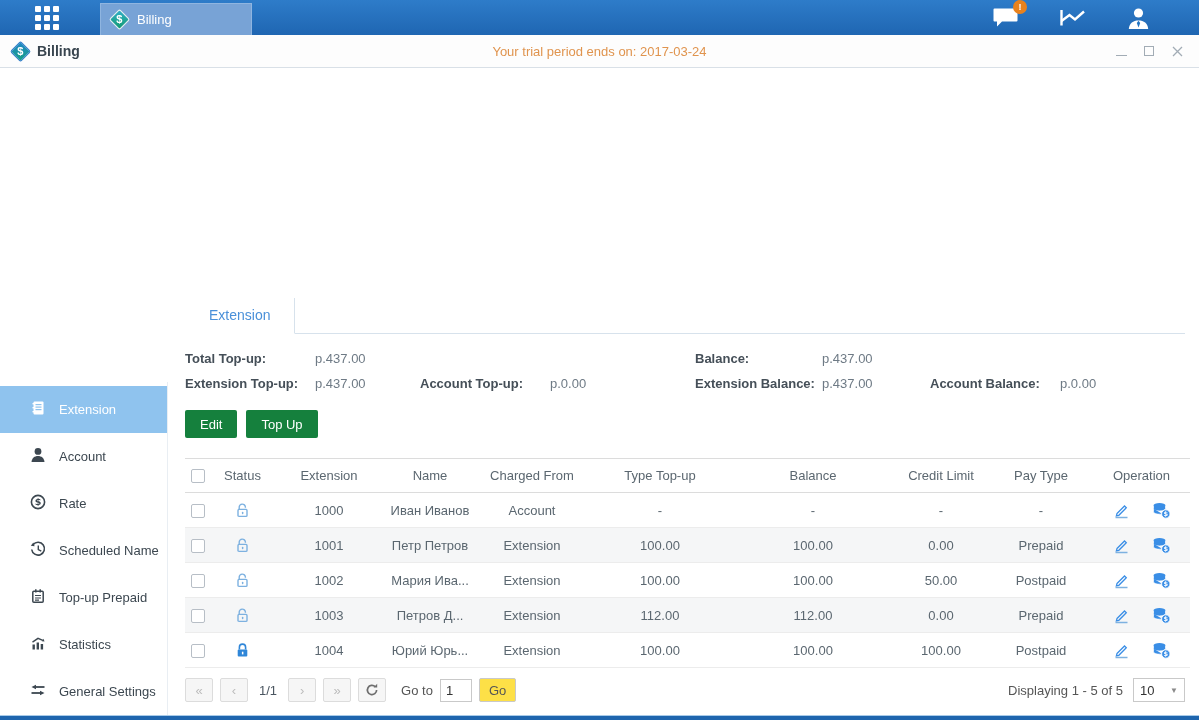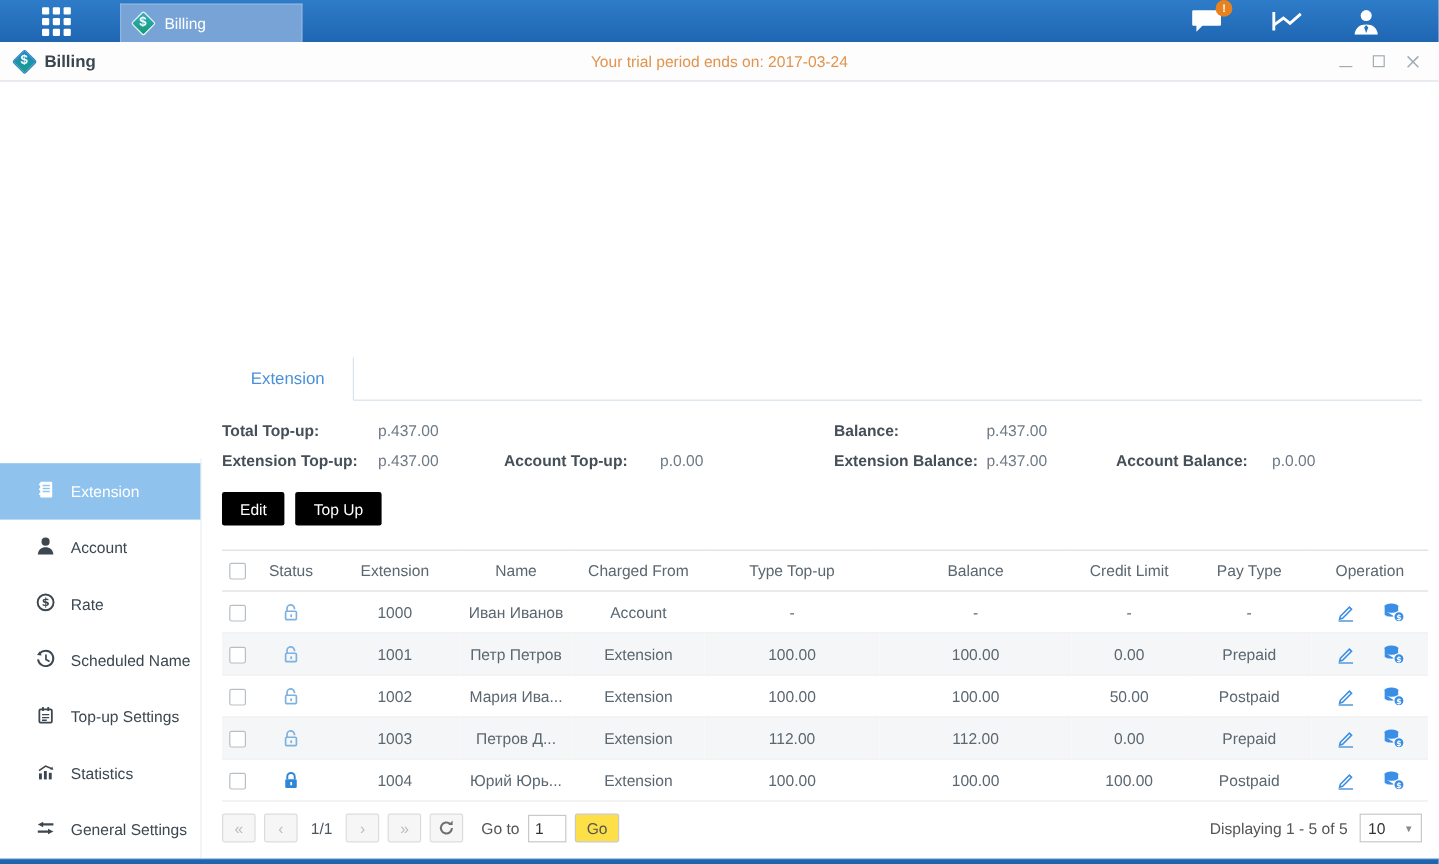--- a/index.html
+++ b/index.html
@@ -46,21 +46,21 @@
 
   .stats { display:grid; grid-template-columns:130px 105px 130px 145px 127px 108px 130px auto;
     grid-row-gap:10px; margin-top:17px; font-size:13px; }
   .stat-label { font-weight:bold; color:#454f58; }
   .stat-value { color:#6e7a85; }
   .r1 { grid-row:1; } .r2 { grid-row:2; }
   .gc1{grid-column:1} .gc2{grid-column:2} .gc3{grid-column:3} .gc4{grid-column:4}
   .gc5{grid-column:5} .gc6{grid-column:6} .gc7{grid-column:7} .gc8{grid-column:8}
 
   .actions { margin-top:19px; display:flex; gap:9px; }
-  .btn-primary { background:#000000; color:#fff; border:none; height:28px; padding:0 15px;
+  .btn-primary { background:#15803d; color:#fff; border:none; height:28px; padding:0 15px;
     font-size:13px; border-radius:2px; cursor:pointer; font-family:inherit; }
 
   table { border-collapse:collapse; table-layout:fixed; width:100%; margin-top:20px; font-size:13px; color:#5b6770; }
   thead th { height:34px; font-weight:normal; color:#5b6770; border-top:1px solid #dcdcdc; border-bottom:1px solid #dcdcdc;
     text-align:center; overflow:hidden; white-space:nowrap; }
   tbody td { height:35px; text-align:center; border-bottom:1px solid #ececec; overflow:hidden; white-space:nowrap; }
   tbody tr:nth-child(even) { background:#f5f6f7; }
   .checkbox { width:14px; height:14px; border:1px solid #b7bec6; border-radius:2px; background:#fff;
     display:inline-block; vertical-align:middle; cursor:pointer; }
   .op-icons { display:flex; justify-content:center; align-items:center; gap:22px; }
@@ -187,21 +187,21 @@
               <path d="M8.3 4.5v4l3 1.7" fill="none" stroke="currentColor" stroke-width="1.4"></path>
             </svg></span>
         <span class="si-label">Scheduled Name</span>
       </div>
         <div class="side-item">
         <span class="si-icon"><svg width="16" height="16" viewBox="0 0 16 16">
               <rect x="2.8" y="3.2" width="10.4" height="11" rx="1" fill="none" stroke="currentColor" stroke-width="1.5"></rect>
               <path d="M5.8 1.2v3.4M10.2 1.2v3.4" stroke="currentColor" stroke-width="1.5"></path>
               <path d="M5 7.5h6M5 10h6M5 12.2h4" stroke="currentColor" stroke-width="1.2"></path>
             </svg></span>
-        <span class="si-label">Top-up Settings</span>
+        <span class="si-label">Top-up Prepaid</span>
       </div>
         <div class="side-item">
         <span class="si-icon"><svg width="16" height="16" viewBox="0 0 16 16">
               <rect x="2.5" y="9.5" width="2.4" height="5" fill="currentColor"></rect>
               <rect x="6.6" y="7.5" width="2.4" height="7" fill="currentColor"></rect>
               <rect x="10.7" y="9" width="2.4" height="5.5" fill="currentColor"></rect>
               <path d="M2.5 7.2 L8 3.4 12.8 5.4" fill="none" stroke="currentColor" stroke-width="1.4"></path>
               <path d="M14.5 6.5 L11.8 6.3 13.5 3.8z" fill="currentColor"></path>
             </svg></span>
         <span class="si-label">Statistics</span>

